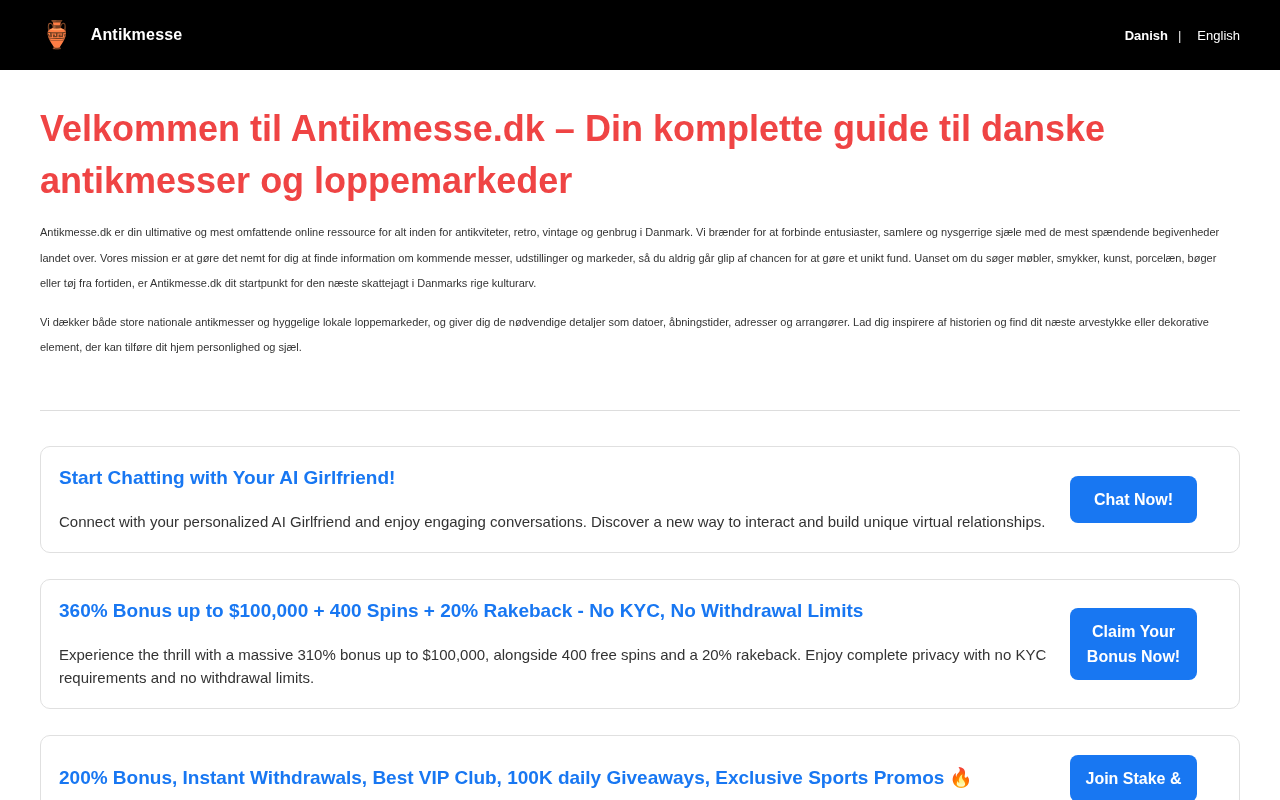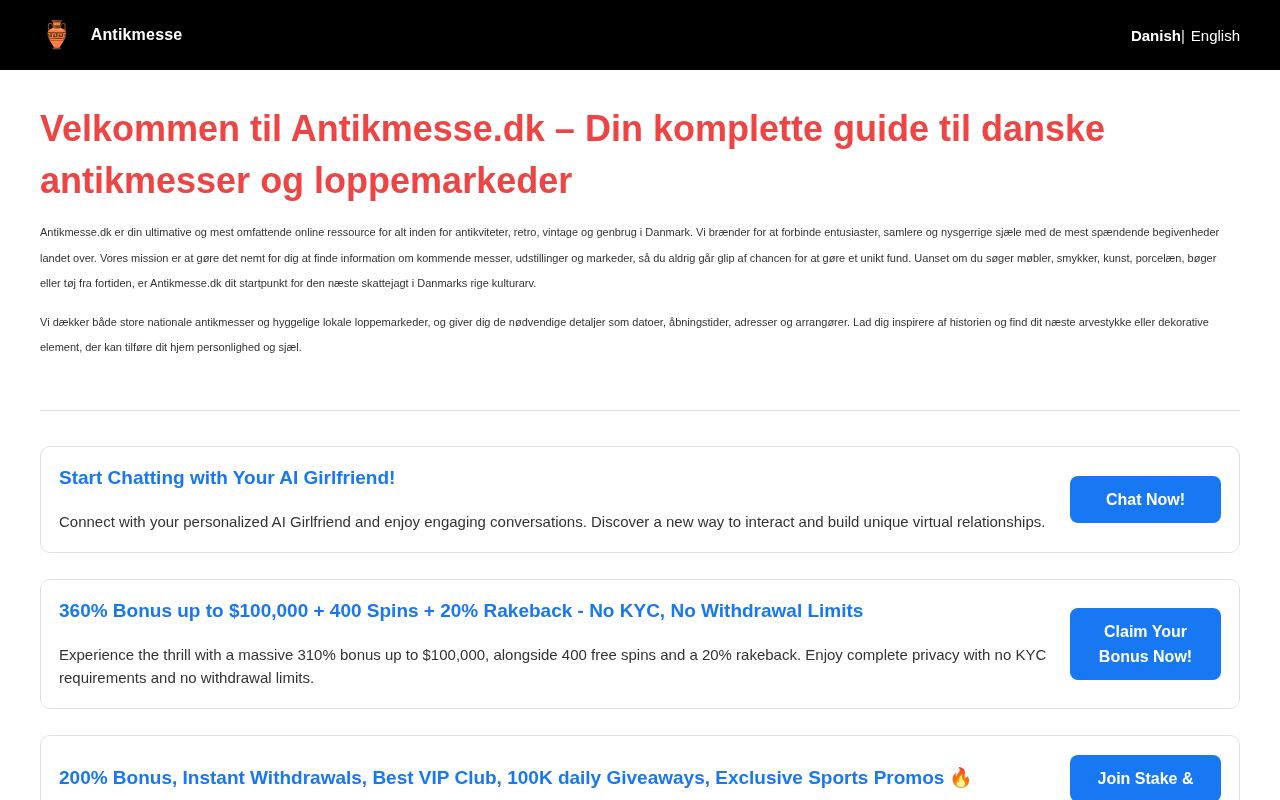--- a/index.html
+++ b/index.html
@@ -26,21 +26,22 @@
   }
   .site-title {
     color: #ffffff;
     font-size: 16px;
     font-weight: bold;
     letter-spacing: 0.2px;
   }
   .header-spacer { flex: 1; }
   .lang-switcher {
     display: flex;
-    font-size: 15px;
+    gap: 10px;
+    font-size: 13px;
     color: #ffffff;
   }
   .lang-link { color: #ffffff; text-decoration: none; cursor: pointer; }
   .lang-link.active { font-weight: bold; }
   .lang-sep { color: #e8e8e8; margin-right: 6px; }
   
   .content {
     width: 1280px;
     padding: 0 40px;
   }
@@ -86,21 +87,21 @@
   .promo-card-desc {
     margin-top: 20px;
     font-size: 15px;
     line-height: 23px;
     color: #333333;
   }
   .promo-card-desc:empty { display: none; }
   .promo-card-action { flex: 0 0 151px; }
   .promo-card-button {
     display: block;
-    width: 151px;
+    width: 127px;
     background: #1877f2;
     color: #ffffff;
     font-family: "Liberation Sans", sans-serif;
     font-size: 16px;
     font-weight: bold;
     line-height: 25px;
     text-align: center;
     border: none;
     border-radius: 8px;
     padding: 11px 10px;

